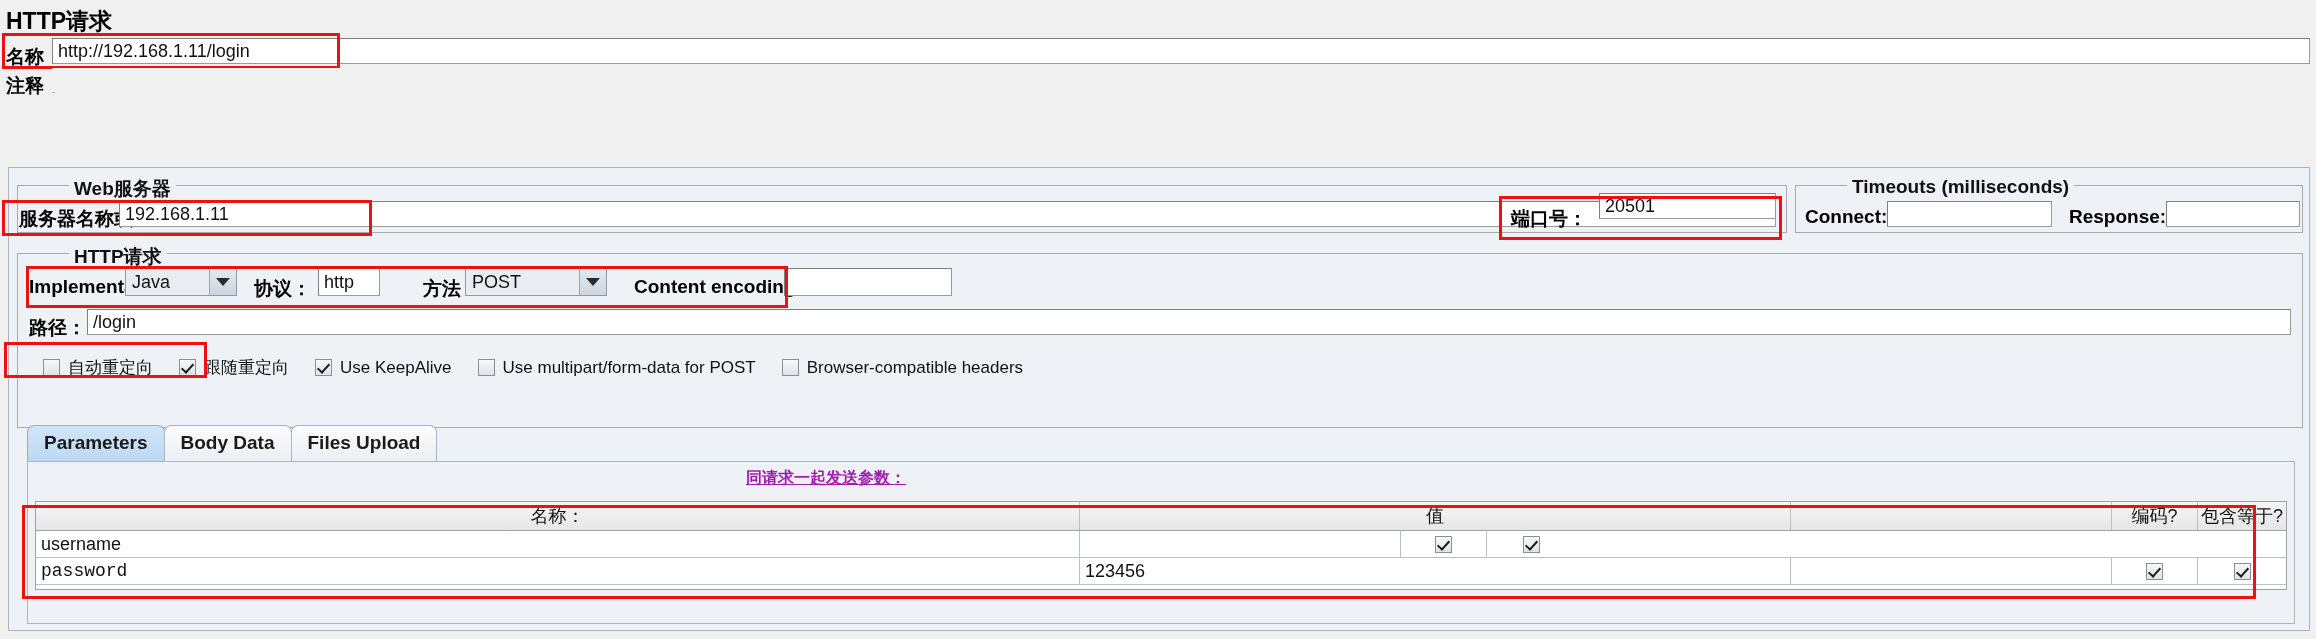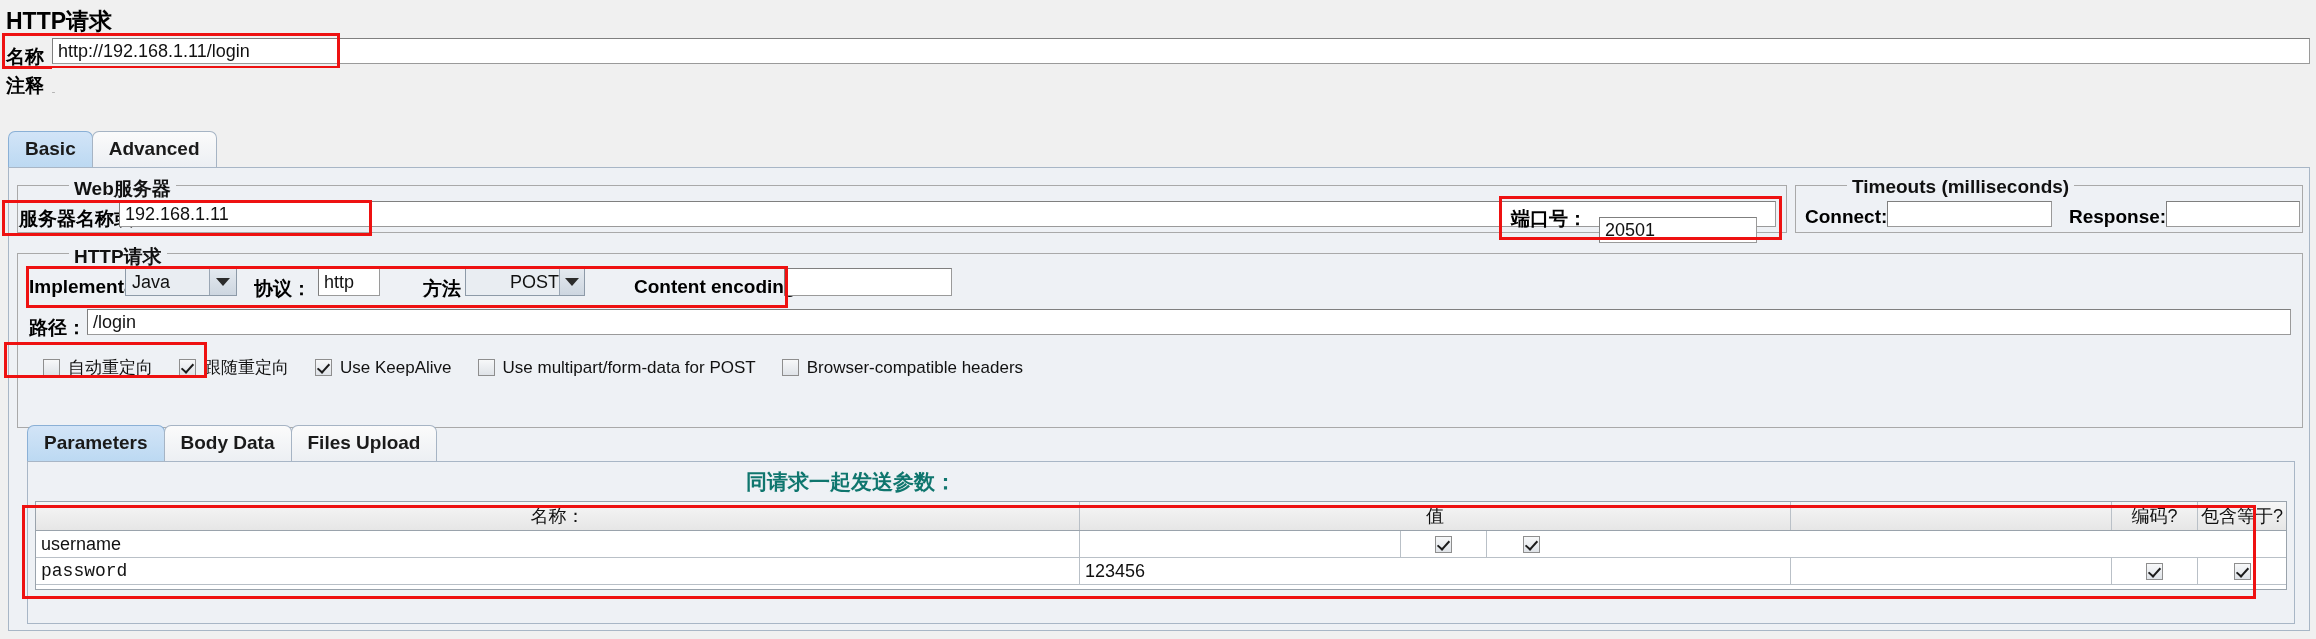--- a/index.html
+++ b/index.html
@@ -136,53 +136,49 @@
   .td {
     font-size: 18px; color: #111;
     display: flex; align-items: center;
     border-right: 1px solid #b9c0c7;
     box-sizing: border-box; height: 26px;
     padding-left: 5px;
     overflow: hidden; white-space: nowrap;
   }
   .td.ctr { justify-content: center; padding-left: 0; }
   .td:last-child { border-right: none; }
-  .sendlabel { position: absolute; font-size: 21px; font-weight: bold; color: #0f766e; }
+  .sendlabel { position: absolute; font-size: 16px; font-weight: bold; color: #a21caf; text-decoration: underline; }
 </style>
 </head>
 <body>
 
 <div class="root">
 
   <div class="title" style="left:6px; top:6px;">HTTP请求</div>
 
   <div class="lbl" style="position:absolute; left:6px; top:44px;">名称：</div>
   <div class="field" style="position:absolute; left:52px; top:38px; width:2258px; height:26px;">http://192.168.1.11/login</div>
   <div class="redbox" style="left:2px; top:33px; width:338px; height:36px;"></div>
 
   <div class="lbl" style="position:absolute; left:6px; top:73px;">注释：</div>
   <div class="field flat" style="position:absolute; left:52px; top:68px; width:2258px; height:24px; border:none; background:#f0f0f0;"></div>
 
-  <div class="tabstrip" style="left:8px; top:131px;">
-    <div class="tab active">Basic</div>
-    <div class="tab">Advanced</div>
-  </div>
 
   <div class="tabpanel" style="left:8px; top:167px; width:2302px; height:464px;">
 
     <div class="group" style="left:8px; top:8px; width:1770px; height:57px;">
       <div class="gborder"></div>
       <div class="gtitle">Web服务器</div>
     </div>
 
     <div class="lbl" style="position:absolute; left:10px; top:38px;">服务器名称或IP：</div>
     <div class="field" style="position:absolute; left:110px; top:33px; width:1657px; height:26px;">192.168.1.11</div>
 
     <div class="lbl" style="position:absolute; left:1502px; top:38px;">端口号：</div>
-    <div class="field" style="position:absolute; left:1590px; top:49px; width:158px; height:26px;">20501</div>
+    <div class="field" style="position:absolute; left:1590px; top:25px; width:177px; height:26px;">20501</div>
 
     <div class="group" style="left:1786px; top:8px; width:508px; height:57px;">
       <div class="gborder"></div>
       <div class="gtitle">Timeouts (milliseconds)</div>
     </div>
     <div class="lbl" style="position:absolute; left:1796px; top:38px;">Connect:</div>
     <div class="field" style="position:absolute; left:1878px; top:33px; width:165px; height:26px;"></div>
     <div class="lbl" style="position:absolute; left:2060px; top:38px;text-align:center;">Response:</div>
     <div class="field" style="position:absolute; left:2157px; top:33px; width:134px; height:26px;"></div>
 
@@ -196,21 +192,21 @@
       <span class="ctext">Java</span>
       <span class="carrow">
           <i></i>
         </span>
     </div>
 
     <div class="lbl" style="position:absolute; left:245px; top:108px;">协议：</div>
     <div class="field" style="position:absolute; left:309px; top:100px; width:62px; height:28px;">http</div>
 
     <div class="lbl" style="position:absolute; left:399px; top:108px;margin-left:15px;">方法：</div>
-    <div class="combo" style="position:absolute; left:456px; top:100px; width:120px; height:28px;padding-left:38px;">
+    <div class="combo" style="position:absolute; left:456px; top:100px; width:142px; height:28px;">
       <span class="ctext">POST</span>
       <span class="carrow">
           <i></i>
         </span>
     </div>
 
     <div class="lbl-n" style="position:absolute; left:625px; top:108px; font-weight:bold;">Content encoding:</div>
     <div class="field" style="position:absolute; left:775px; top:100px; width:168px; height:28px;"></div>
 
     <div class="lbl" style="position:absolute; left:20px; top:147px;">路径：</div>

